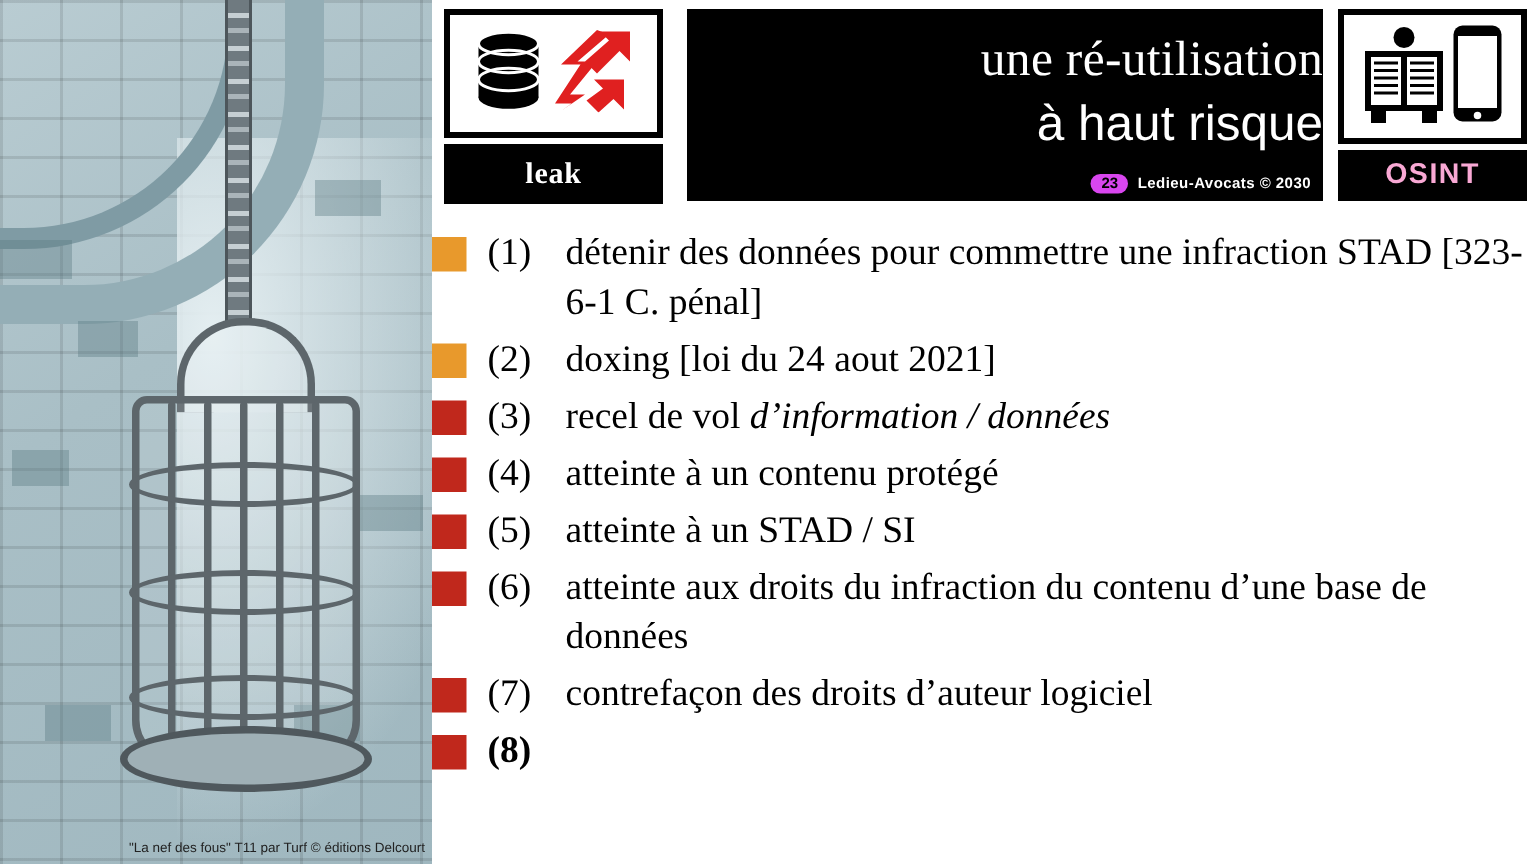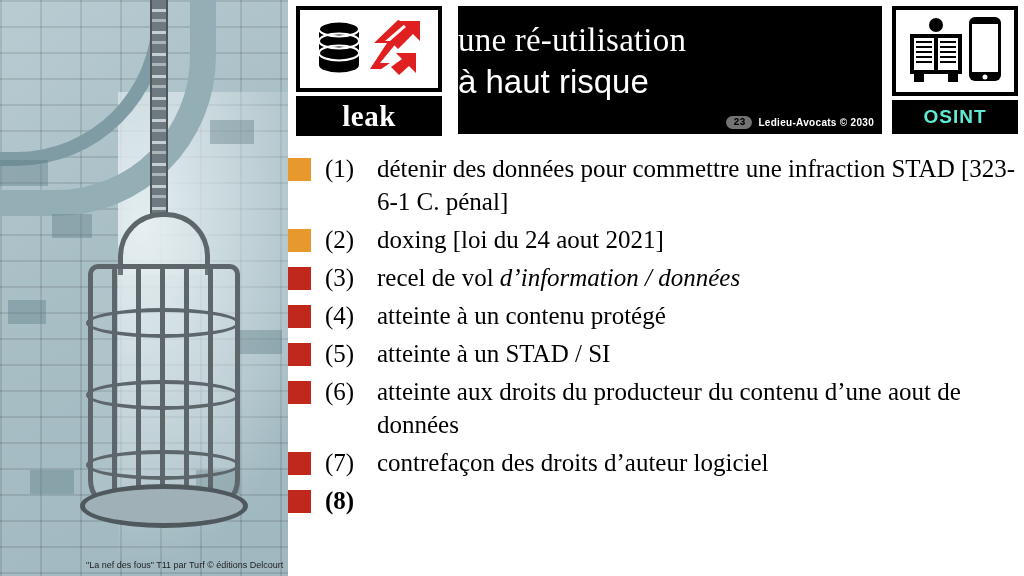--- a/index.html
+++ b/index.html
@@ -174,37 +174,37 @@
   }
   .db-icon { width: 46px; height: 54px; }
   .bolt-icon { width: 54px; height: 56px; }
   .leak-label {
     position: absolute;
     left: 0; top: 90px;
     width: 146px; height: 40px;
     background: #000;
     color: #fff;
     font-family: "Liberation Serif", serif;
-    font-size: 29px;
+    font-size: 20px;
     font-weight: bold;
     display: flex;
     align-items: center;
     justify-content: center;
     letter-spacing: 0.5px;
   }
 
   .title-box {
     position: absolute;
     left: 458px;
     top: 6px;
     width: 424px;
     height: 128px;
     background: #000;
     color: #fff;
-    text-align: left;
+    text-align: right;
   }
   .title-line1 {
     font-family: "Liberation Serif", serif;
     font-size: 33px;
     margin-top: 16px;
     letter-spacing: 0.2px;
   }
   .title-line2 {
     font-family: "Liberation Sans", sans-serif;
     font-size: 33px;
@@ -213,24 +213,24 @@
   }
   .title-footer {
     position: absolute;
     right: 8px;
     bottom: 5px;
     display: flex;
     align-items: center;
     gap: 6px;
   }
   .page-pill {
-    background: #737373;
+    background: #d946ef;
     color: #000;
     border-radius: 9px;
-    font-family: Liberation Mono, monospace;
+    font-family: Liberation Sans, sans-serif;
     font-size: 10px;
     font-weight: bold;
     padding: 1px 7px;
   }
   .copyright {
     font-family: "Liberation Sans", sans-serif;
     font-size: 10px;
     font-weight: bold;
     color: #fff;
     letter-spacing: 0.3px;
@@ -253,21 +253,21 @@
     display: flex;
     align-items: center;
     justify-content: center;
     gap: 4px;
   }
   .osint-label {
     position: absolute;
     left: 0; top: 94px;
     width: 126px; height: 34px;
     background: #000;
-    color: #5eead4;
+    color: #f9a8d4;
     font-family: "Liberation Sans", sans-serif;
     font-size: 19px;
     font-weight: bold;
     display: flex;
     align-items: center;
     justify-content: center;
     letter-spacing: 1px;
   }
 
   
@@ -443,21 +443,21 @@
 
     <div class="item">
       <div class="bullet" style="background:#C0281C;"></div>
       <div class="num">(5)</div>
       <div class="txt">atteinte à un STAD / SI</div>
     </div>
 
     <div class="item">
       <div class="bullet" style="background:#C0281C;"></div>
       <div class="num">(6)</div>
-      <div class="txt">atteinte aux droits du producteur du contenu d’une aout de données</div>
+      <div class="txt">atteinte aux droits du infraction du contenu d’une base de données</div>
     </div>
 
     <div class="item">
       <div class="bullet" style="background:#C0281C;"></div>
       <div class="num">(7)</div>
       <div class="txt">contrefaçon des droits d’auteur logiciel</div>
     </div>
 
     <div class="item bold">
       <div class="bullet" style="background:#C0281C;"></div>

